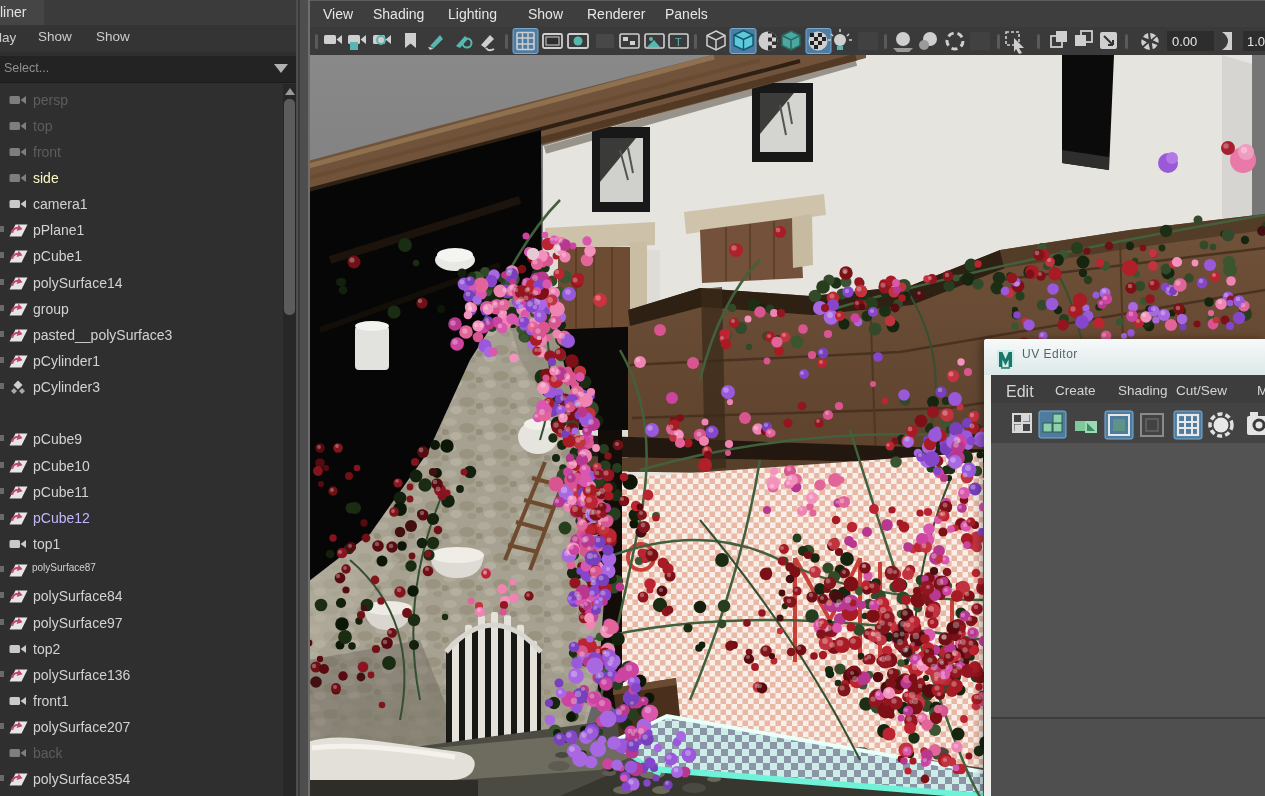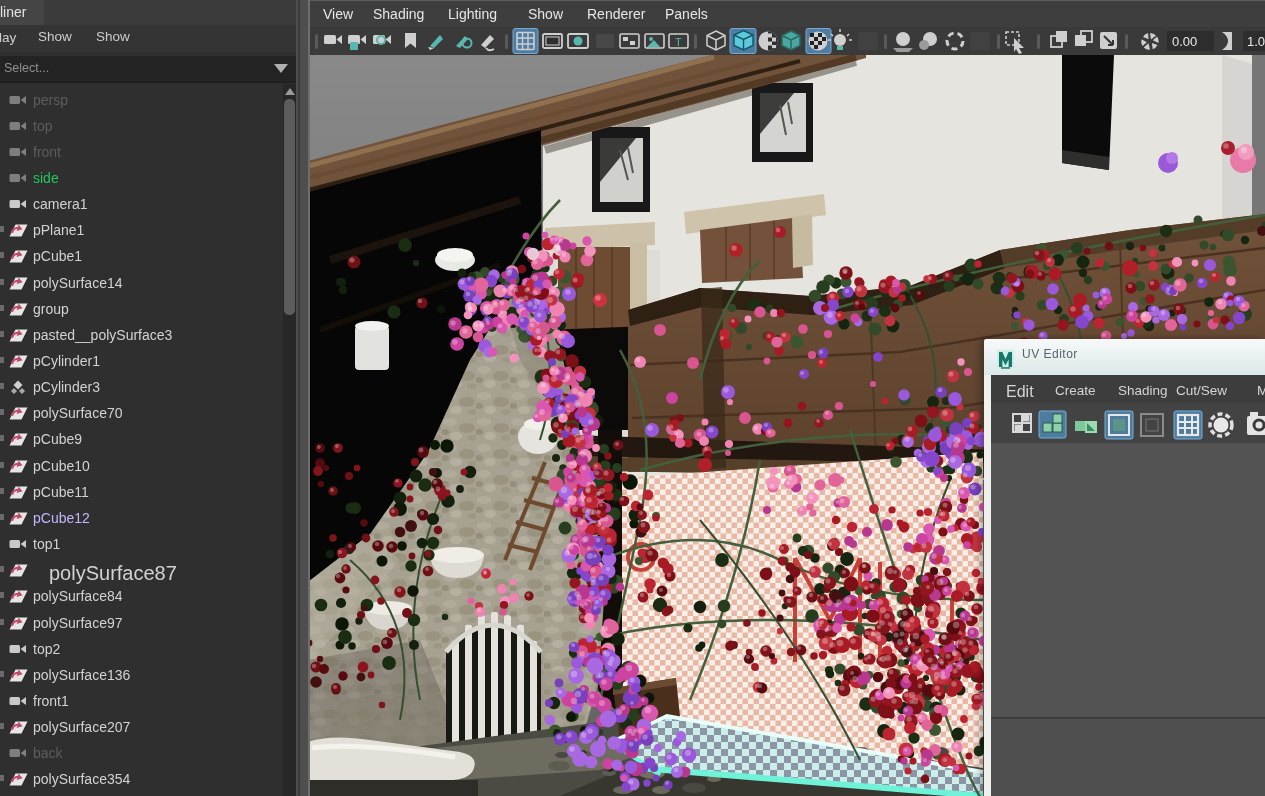--- a/index.html
+++ b/index.html
@@ -2344,21 +2344,21 @@
           <rect x="0.5" y="3" width="10.5" height="8" rx="1.5" fill="#7e7e7e"></rect>
           <polygon points="11.5,7 17,3 17,11" fill="#7e7e7e"></polygon>
         </svg></span>
       <span style="position:absolute;left:33px;top:5px;font-size:14px;color:#5d5d5d;white-space:nowrap">front</span>
     </div>
     <div style="position:absolute;left:0;top:164.9px;width:296px;height:26px">
       <span style="position:absolute;left:9px;top:6px"><svg width="18" height="14" viewBox="0 0 18 14">
           <rect x="0.5" y="3" width="10.5" height="8" rx="1.5" fill="#7e7e7e"></rect>
           <polygon points="11.5,7 17,3 17,11" fill="#7e7e7e"></polygon>
         </svg></span>
-      <span style="position:absolute;left:33px;top:5px;font-size:14px;color:#22c55e;white-space:nowrap">side</span>
+      <span style="position:absolute;left:33px;top:5px;font-size:14px;color:#fef9c3;white-space:nowrap">side</span>
     </div>
     <div style="position:absolute;left:0;top:191.1px;width:296px;height:26px">
       <span style="position:absolute;left:9px;top:6px"><svg width="18" height="14" viewBox="0 0 18 14">
           <rect x="0.5" y="3" width="10.5" height="8" rx="1.5" fill="#c9c9c9"></rect>
           <polygon points="11.5,7 17,3 17,11" fill="#c9c9c9"></polygon>
         </svg></span>
       <span style="position:absolute;left:33px;top:5px;font-size:14px;color:#d2d2d2;white-space:nowrap">camera1</span>
     </div>
     <div style="position:absolute;left:0;top:217.2px;width:296px;height:26px">
       <span style="position:absolute;left:0;top:9px;width:4px;height:6px;background:#6a6a6a"></span>
@@ -2410,28 +2410,20 @@
     </div>
     <div style="position:absolute;left:0;top:374.1px;width:296px;height:26px">
       <span style="position:absolute;left:0;top:9px;width:4px;height:6px;background:#6a6a6a"></span>
       <span style="position:absolute;left:9px;top:6px"><svg width="18" height="14" viewBox="0 0 18 14">
           <polygon points="9,0.5 13.5,5 9,9.5 4.5,5" fill="#d0d0d0"></polygon>
           <polygon points="5,8 8,11 5,14 2,11" fill="#a8a8a8"></polygon>
           <polygon points="13,8 16,11 13,14 10,11" fill="#a8a8a8"></polygon>
         </svg></span>
       <span style="position:absolute;left:33px;top:5px;font-size:14px;color:#d2d2d2;white-space:nowrap">pCylinder3</span>
     </div>
-    <div style="position:absolute;left:0;top:400.3px;width:296px;height:26px">
-      <span style="position:absolute;left:0;top:9px;width:4px;height:6px;background:#6a6a6a"></span>
-      <span style="position:absolute;left:9px;top:6px"><svg width="19" height="15" viewBox="0 0 19 15">
-          <polygon points="6.5,1.5 18.5,1.5 12.5,13.5 0.5,13.5" fill="#e6e6e6"></polygon>
-          <path d="M1.5 9.5 Q3.5 4 9 3.8 L9.5 1.6 13.5 6.2 7.6 8 8.4 5.8 Q4.8 6.3 4.2 10 Z" fill="#c04868"></path>
-        </svg></span>
-      <span style="position:absolute;left:33px;top:5px;font-size:14px;color:#d2d2d2;white-space:nowrap">polySurface70</span>
-    </div>
     <div style="position:absolute;left:0;top:426.4px;width:296px;height:26px">
       <span style="position:absolute;left:0;top:9px;width:4px;height:6px;background:#6a6a6a"></span>
       <span style="position:absolute;left:9px;top:6px"><svg width="19" height="15" viewBox="0 0 19 15">
           <polygon points="6.5,1.5 18.5,1.5 12.5,13.5 0.5,13.5" fill="#e6e6e6"></polygon>
           <path d="M1.5 9.5 Q3.5 4 9 3.8 L9.5 1.6 13.5 6.2 7.6 8 8.4 5.8 Q4.8 6.3 4.2 10 Z" fill="#c04868"></path>
         </svg></span>
       <span style="position:absolute;left:33px;top:5px;font-size:14px;color:#d2d2d2;white-space:nowrap">pCube9</span>
     </div>
     <div style="position:absolute;left:0;top:452.6px;width:296px;height:26px">
       <span style="position:absolute;left:0;top:9px;width:4px;height:6px;background:#6a6a6a"></span>
@@ -2463,21 +2455,21 @@
           <polygon points="11.5,7 17,3 17,11" fill="#c9c9c9"></polygon>
         </svg></span>
       <span style="position:absolute;left:33px;top:5px;font-size:14px;color:#d2d2d2;white-space:nowrap">top1</span>
     </div>
     <div style="position:absolute;left:0;top:557.2px;width:296px;height:26px">
       <span style="position:absolute;left:0;top:9px;width:4px;height:6px;background:#6a6a6a"></span>
       <span style="position:absolute;left:9px;top:6px"><svg width="19" height="15" viewBox="0 0 19 15">
           <polygon points="6.5,1.5 18.5,1.5 12.5,13.5 0.5,13.5" fill="#e6e6e6"></polygon>
           <path d="M1.5 9.5 Q3.5 4 9 3.8 L9.5 1.6 13.5 6.2 7.6 8 8.4 5.8 Q4.8 6.3 4.2 10 Z" fill="#c04868"></path>
         </svg></span>
-      <span style="position:absolute;left:49px;top:5px;font-size:20px;color:#d2d2d2;white-space:nowrap">polySurface87</span>
+      <span style="position:absolute;left:32px;top:5px;font-size:10px;color:#d2d2d2;white-space:nowrap">polySurface87</span>
     </div>
     <div style="position:absolute;left:0;top:583.3px;width:296px;height:26px">
       <span style="position:absolute;left:0;top:9px;width:4px;height:6px;background:#6a6a6a"></span>
       <span style="position:absolute;left:9px;top:6px"><svg width="19" height="15" viewBox="0 0 19 15">
           <polygon points="6.5,1.5 18.5,1.5 12.5,13.5 0.5,13.5" fill="#e6e6e6"></polygon>
           <path d="M1.5 9.5 Q3.5 4 9 3.8 L9.5 1.6 13.5 6.2 7.6 8 8.4 5.8 Q4.8 6.3 4.2 10 Z" fill="#c04868"></path>
         </svg></span>
       <span style="position:absolute;left:33px;top:5px;font-size:14px;color:#d2d2d2;white-space:nowrap">polySurface84</span>
     </div>
     <div style="position:absolute;left:0;top:609.5px;width:296px;height:26px">

